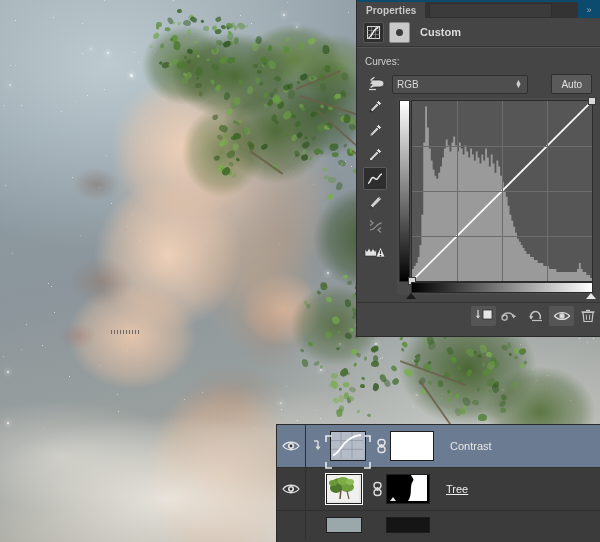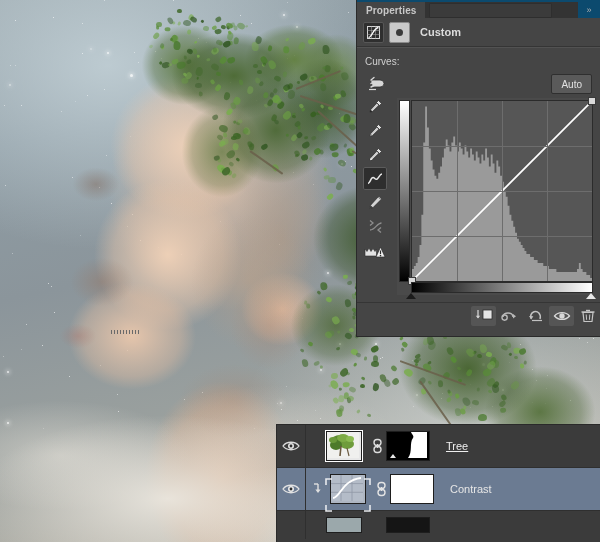--- a/index.html
+++ b/index.html
@@ -776,20 +776,27 @@
   </div>
 
   <div class="row" style="margin-top:7px;">
     <div class="chan-ic">
       <svg width="20" height="17" viewBox="0 0 20 17">
         <path d="M4 4 L13 4 Q17 4 17 7.5 Q17 11 13 11 L6 11" fill="#d7d7d7" stroke="#2e2e2e" stroke-width=".8"></path>
         <path d="M4 4 L7 1.5 M4 7.5 L7 5.5 M4 11 L7 9.5" stroke="#d7d7d7" stroke-width="1.4" stroke-linecap="round"></path>
         <path d="M2 13.5 L9 13.5" stroke="#d7d7d7" stroke-width="1.2"></path>
       </svg>
     </div>
+    <div class="select" style="flex:0 0 126px;">
+      <span>RGB</span>
+      <span class="arrows">
+          <span>▲</span>
+          <span>▼</span>
+        </span>
+    </div>
     <div style="flex:1"></div>
     <div class="btn">Auto</div>
   </div>
 
 </div>
 
 <div id="graphblock">
 
   <div class="tools">
     <div class="tool">
@@ -901,20 +908,61 @@
       <path d="M3.5 4 L16.5 4" stroke="#c6c6c6" stroke-width="1.4"></path>
       <path d="M8 2.5 L12 2.5" stroke="#c6c6c6" stroke-width="1.4"></path>
       <path d="M8.2 6.5 L8.6 11.8 M11.8 6.5 L11.4 11.8" stroke="#c6c6c6" stroke-width="1"></path>
     </svg>
   </div>
 </div>
 <div class="griphandle"></div>
 
 <div class="panel" id="layers">
 
+  <div class="layer-row sel">
+    <div class="eyecell">
+      <svg width="20" height="14" viewBox="0 0 20 14">
+        <path d="M2 7 C5.5 2 14.5 2 18 7 C14.5 12 5.5 12 2 7 Z" fill="none" stroke="#e3e3e3" stroke-width="1.3"></path>
+        <circle cx="10" cy="7" r="3" fill="#e9e9e9"></circle>
+        <circle cx="10" cy="7" r="1.4" fill="#2f2f2f"></circle>
+      </svg>
+    </div>
+    <div class="cliparrow">
+      <svg width="11" height="16" viewBox="0 0 11 16">
+        <path d="M6 3 L6 10" stroke="#e0e0e0" stroke-width="1.4"></path>
+        <path d="M3.4 8.6 L6 12 L8.6 8.6 Z" fill="#e0e0e0"></path>
+        <path d="M2 3 L6 3" stroke="#e0e0e0" stroke-width="1.4"></path>
+      </svg>
+    </div>
+    <div style="position:relative;width:48px;display:flex;align-items:center;justify-content:center;">
+      <div class="thumb brackets" style="background:#aeb6c2;">
+        <svg width="32" height="26" viewBox="0 0 32 26" style="display:block">
+          <rect x="0" y="0" width="32" height="26" fill="#b4bcc8"></rect>
+          <line x1="10" y1="0" x2="10" y2="26" stroke="#8f98a6" stroke-width=".8"></line>
+          <line x1="21" y1="0" x2="21" y2="26" stroke="#8f98a6" stroke-width=".8"></line>
+          <line x1="0" y1="8.6" x2="32" y2="8.6" stroke="#8f98a6" stroke-width=".8"></line>
+          <line x1="0" y1="17.3" x2="32" y2="17.3" stroke="#8f98a6" stroke-width=".8"></line>
+          <path d="M2 23 C9 23 11 5 30 3" fill="none" stroke="#fff" stroke-width="1.8"></path>
+        </svg>
+      </div>
+      <svg width="48" height="36" viewBox="0 0 48 36" style="position:absolute;left:0;top:3px;pointer-events:none">
+        <path d="M2 8 L2 2 L8 2 M40 2 L46 2 L46 8 M46 28 L46 34 L40 34 M8 34 L2 34 L2 28" fill="none" stroke="#e8eaee" stroke-width="1.6"></path>
+      </svg>
+    </div>
+    <div class="linkic">
+      <svg width="13" height="16" viewBox="0 0 13 16">
+        <rect x="3" y="1.5" width="7" height="6" rx="3" fill="none" stroke="#e4e4e4" stroke-width="1.4"></rect>
+        <rect x="3" y="8.5" width="7" height="6" rx="3" fill="none" stroke="#e4e4e4" stroke-width="1.4"></rect>
+        <line x1="6.5" y1="6" x2="6.5" y2="10" stroke="#e4e4e4" stroke-width="1.4"></line>
+      </svg>
+    </div>
+    <div class="maskthumb" style="background:#fff;"></div>
+    <div class="layer-name">Contrast</div>
+  </div>
+
   <div class="layer-row">
     <div class="eyecell">
       <svg width="20" height="14" viewBox="0 0 20 14">
         <path d="M2 7 C5.5 2 14.5 2 18 7 C14.5 12 5.5 12 2 7 Z" fill="none" stroke="#dcdcdc" stroke-width="1.3"></path>
         <circle cx="10" cy="7" r="3" fill="#e4e4e4"></circle>
         <circle cx="10" cy="7" r="1.4" fill="#2f2f2f"></circle>
       </svg>
     </div>
     <div style="position:relative;width:48px;display:flex;align-items:center;justify-content:center;margin-left:14px;">
       <div class="thumb" style="box-shadow:0 0 0 1px #ffffff;background:#e8e8e8;">
@@ -941,61 +989,20 @@
     <div class="maskthumb" style="background:#000;">
       <svg width="40" height="26" viewBox="0 0 40 26" style="display:block">
         <rect x="0" y="0" width="40" height="26" fill="#000"></rect>
         <path d="M24 0 L40 0 L40 26 L21 26 C26 20 22 11 26 6 C27.5 4 24.5 2 24 0 Z" fill="#fff"></path>
         <path d="M6 22 L9 26 L3 26 Z" fill="#e8e8e8"></path>
       </svg>
     </div>
     <div class="layer-name link">Tree</div>
   </div>
 
-  <div class="layer-row sel">
-    <div class="eyecell">
-      <svg width="20" height="14" viewBox="0 0 20 14">
-        <path d="M2 7 C5.5 2 14.5 2 18 7 C14.5 12 5.5 12 2 7 Z" fill="none" stroke="#e3e3e3" stroke-width="1.3"></path>
-        <circle cx="10" cy="7" r="3" fill="#e9e9e9"></circle>
-        <circle cx="10" cy="7" r="1.4" fill="#2f2f2f"></circle>
-      </svg>
-    </div>
-    <div class="cliparrow">
-      <svg width="11" height="16" viewBox="0 0 11 16">
-        <path d="M6 3 L6 10" stroke="#e0e0e0" stroke-width="1.4"></path>
-        <path d="M3.4 8.6 L6 12 L8.6 8.6 Z" fill="#e0e0e0"></path>
-        <path d="M2 3 L6 3" stroke="#e0e0e0" stroke-width="1.4"></path>
-      </svg>
-    </div>
-    <div style="position:relative;width:48px;display:flex;align-items:center;justify-content:center;">
-      <div class="thumb brackets" style="background:#aeb6c2;">
-        <svg width="32" height="26" viewBox="0 0 32 26" style="display:block">
-          <rect x="0" y="0" width="32" height="26" fill="#b4bcc8"></rect>
-          <line x1="10" y1="0" x2="10" y2="26" stroke="#8f98a6" stroke-width=".8"></line>
-          <line x1="21" y1="0" x2="21" y2="26" stroke="#8f98a6" stroke-width=".8"></line>
-          <line x1="0" y1="8.6" x2="32" y2="8.6" stroke="#8f98a6" stroke-width=".8"></line>
-          <line x1="0" y1="17.3" x2="32" y2="17.3" stroke="#8f98a6" stroke-width=".8"></line>
-          <path d="M2 23 C9 23 11 5 30 3" fill="none" stroke="#fff" stroke-width="1.8"></path>
-        </svg>
-      </div>
-      <svg width="48" height="36" viewBox="0 0 48 36" style="position:absolute;left:0;top:3px;pointer-events:none">
-        <path d="M2 8 L2 2 L8 2 M40 2 L46 2 L46 8 M46 28 L46 34 L40 34 M8 34 L2 34 L2 28" fill="none" stroke="#e8eaee" stroke-width="1.6"></path>
-      </svg>
-    </div>
-    <div class="linkic">
-      <svg width="13" height="16" viewBox="0 0 13 16">
-        <rect x="3" y="1.5" width="7" height="6" rx="3" fill="none" stroke="#e4e4e4" stroke-width="1.4"></rect>
-        <rect x="3" y="8.5" width="7" height="6" rx="3" fill="none" stroke="#e4e4e4" stroke-width="1.4"></rect>
-        <line x1="6.5" y1="6" x2="6.5" y2="10" stroke="#e4e4e4" stroke-width="1.4"></line>
-      </svg>
-    </div>
-    <div class="maskthumb" style="background:#fff;"></div>
-    <div class="layer-name">Contrast</div>
-  </div>
-
   <div class="layer-row partial">
     <div class="eyecell"></div>
     <div style="width:48px;display:flex;justify-content:center;margin-left:14px;">
       <div style="width:34px;height:14px;border:1px solid #1e1e1e;background:#9ba8ab;"></div>
     </div>
     <div class="linkic"></div>
     <div style="width:42px;height:14px;border:1px solid #1e1e1e;background:#151515;"></div>
   </div>
 
 </div>

